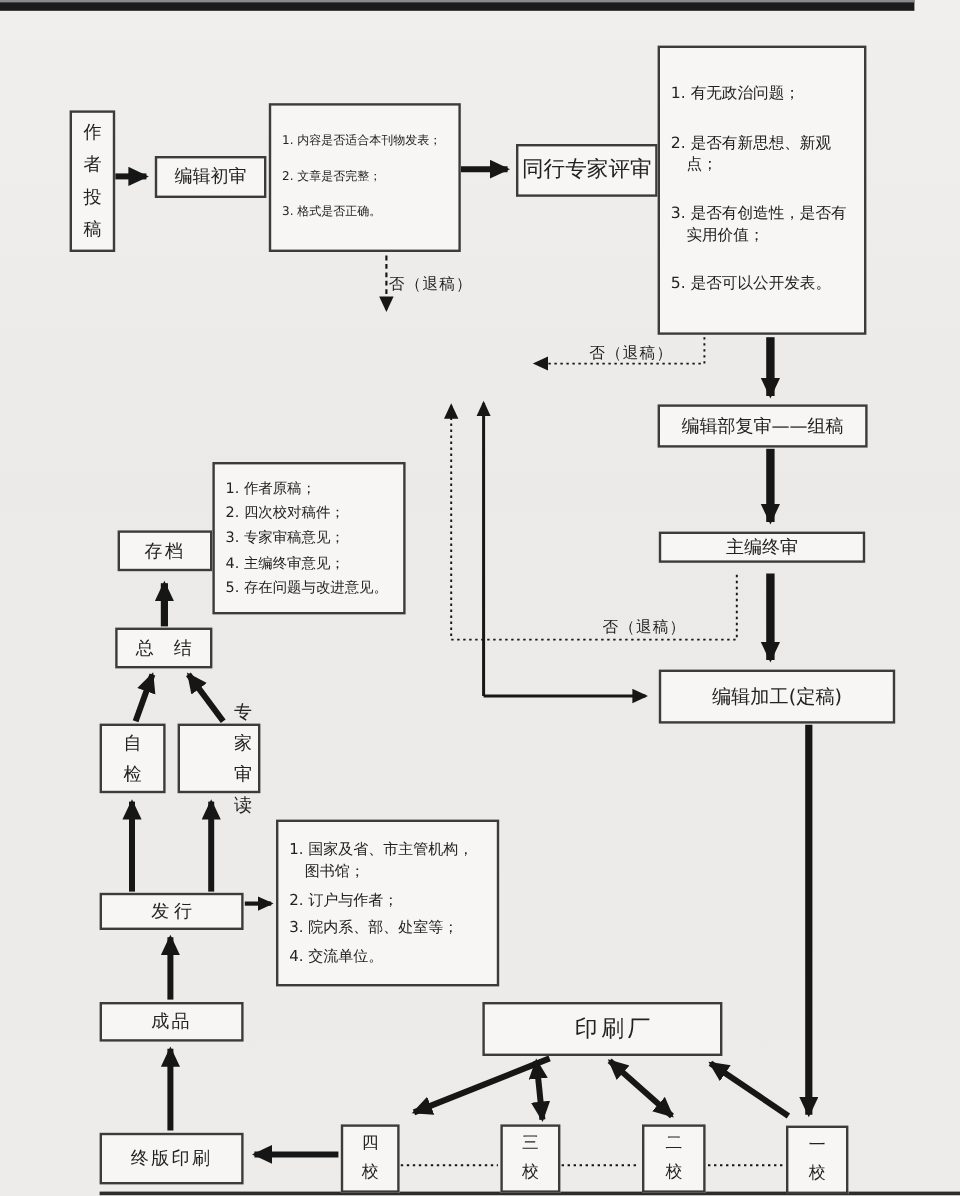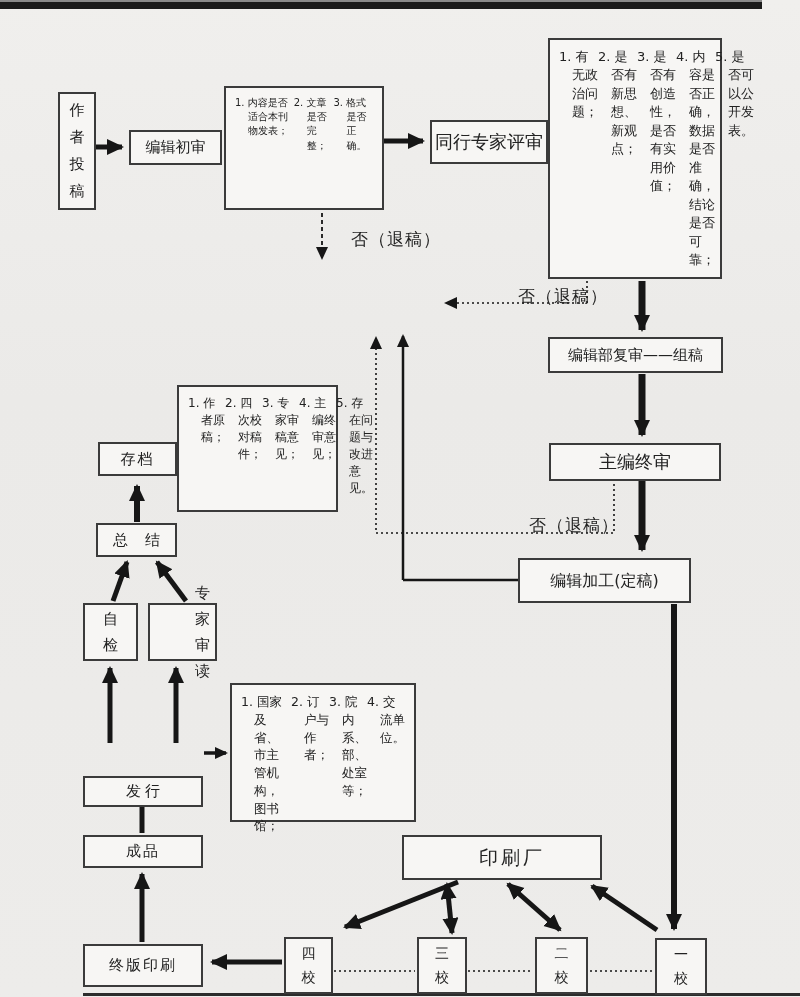--- a/index.html
+++ b/index.html
@@ -15,40 +15,40 @@
     position:absolute;box-sizing:border-box;z-index:2;
     border:2px solid #3b3b3b;background:#f7f6f4;
     display:flex;align-items:center;justify-content:center;
     text-align:center;line-height:1.35;
   }
   .pre{white-space:pre-line;}
   .listbox{
     position:absolute;box-sizing:border-box;z-index:2;
     border:2px solid #3b3b3b;background:#f7f6f4;
     padding:8px 9px;text-align:left;
-    display:flex;flex-direction:row;justify-content:space-evenly;
+    display:flex;flex-direction:column;justify-content:space-evenly;
   }
   .li{text-indent:-13px;padding-left:13px;line-height:1.42;}
-  .lbl{position:absolute;z-index:3;font-size:17px;letter-spacing:1px;color:#1e1e1e;margin-left:27px;}
+  .lbl{position:absolute;z-index:3;font-size:13px;letter-spacing:1px;color:#1e1e1e;}
   
   .n-author-submit{left:58px;top:92px;width:38px;height:118px;font-size:15px;line-height:1.8;}
   .n-editor-initial{left:129px;top:130px;width:93px;height:35px;font-size:15px;}
   .n-initial-criteria{left:224px;top:86px;width:160px;height:124px;font-size:10px;}
   .n-peer-review{left:430px;top:120px;width:118px;height:44px;font-size:18px;}
   .n-peer-criteria{left:548px;top:38px;width:174px;height:241px;font-size:13px;}
   .n-author{left:311px;top:269px;width:117px;height:57px;font-size:27px;letter-spacing:7px;text-indent:7px;}
   .n-dept-review{left:548px;top:337px;width:175px;height:36px;font-size:15px;}
-  .n-chief-final{left:549px;top:443px;width:172px;height:38px;font-size:18px;}
-  .n-edit-finalize{left:518px;top:558px;width:173px;height:45px;font-size:16px;}
+  .n-chief-final{left:549px;top:443px;width:172px;height:26px;font-size:15px;}
+  .n-edit-finalize{left:549px;top:558px;width:197px;height:45px;font-size:16px;}
   .n-archive{left:98px;top:442px;width:79px;height:34px;font-size:15px;letter-spacing:2px;}
   .n-archive-list{left:177px;top:385px;width:161px;height:127px;font-size:12px;}
   .n-summary{left:96px;top:523px;width:81px;height:34px;font-size:15px;letter-spacing:6px;text-indent:6px;}
   .n-self-check{left:83px;top:603px;width:55px;height:58px;font-size:15px;line-height:1.75;}
   .n-expert-reading{left:148px;top:603px;width:69px;height:58px;font-size:15px;line-height:1.75;padding-left:40px;}
-  .n-distribution{left:83px;top:744px;width:120px;height:31px;font-size:15px;letter-spacing:4px;text-indent:4px;margin-top:32px;}
+  .n-distribution{left:83px;top:744px;width:120px;height:31px;font-size:15px;letter-spacing:4px;text-indent:4px;}
   .n-distribution-list{left:230px;top:683px;width:186px;height:139px;font-size:12.5px;}
   .n-finished{left:83px;top:835px;width:120px;height:33px;font-size:15px;letter-spacing:2px;}
   .n-final-printing{left:83px;top:944px;width:120px;height:43px;font-size:15px;letter-spacing:2px;}
   .n-printing-house{left:402px;top:835px;width:200px;height:45px;font-size:19px;letter-spacing:3px;padding-left:20px;}
   .n-proof4{left:284px;top:937px;width:49px;height:57px;font-size:14px;line-height:1.7;}
   .n-proof3{left:417px;top:937px;width:50px;height:57px;font-size:14px;line-height:1.7;}
   .n-proof2{left:535px;top:937px;width:53px;height:57px;font-size:14px;line-height:1.7;}
   .n-proof1{left:655px;top:938px;width:52px;height:57px;font-size:14px;line-height:1.7;}
   .lbl-reject-initial{left:324px;top:228px;}
   .lbl-reject-peer{left:491px;top:285px;}
@@ -116,21 +116,20 @@
   <div class="listbox n-initial-criteria">
       <div class="li">1. 内容是否适合本刊物发表；</div>
       <div class="li">2. 文章是否完整；</div>
       <div class="li">3. 格式是否正确。</div>
     </div>
   <div class="node n-peer-review">同行专家评审</div>
   <div class="listbox n-peer-criteria">
       <div class="li">1. 有无政治问题；</div>
       <div class="li">2. 是否有新思想、新观点；</div>
       <div class="li">3. 是否有创造性，是否有实用价值；</div>
-      <div class="li">4. 内容是否正确，数据是否准确，结论是否可靠；</div>
       <div class="li">5. 是否可以公开发表。</div>
     </div>
   <div class="node n-dept-review">编辑部复审——组稿</div>
   <div class="node n-chief-final">主编终审</div>
   <div class="node n-edit-finalize">编辑加工(定稿)</div>
   <div class="node n-archive">存档</div>
   <div class="listbox n-archive-list">
       <div class="li">1. 作者原稿；</div>
       <div class="li">2. 四次校对稿件；</div>
       <div class="li">3. 专家审稿意见；</div>

